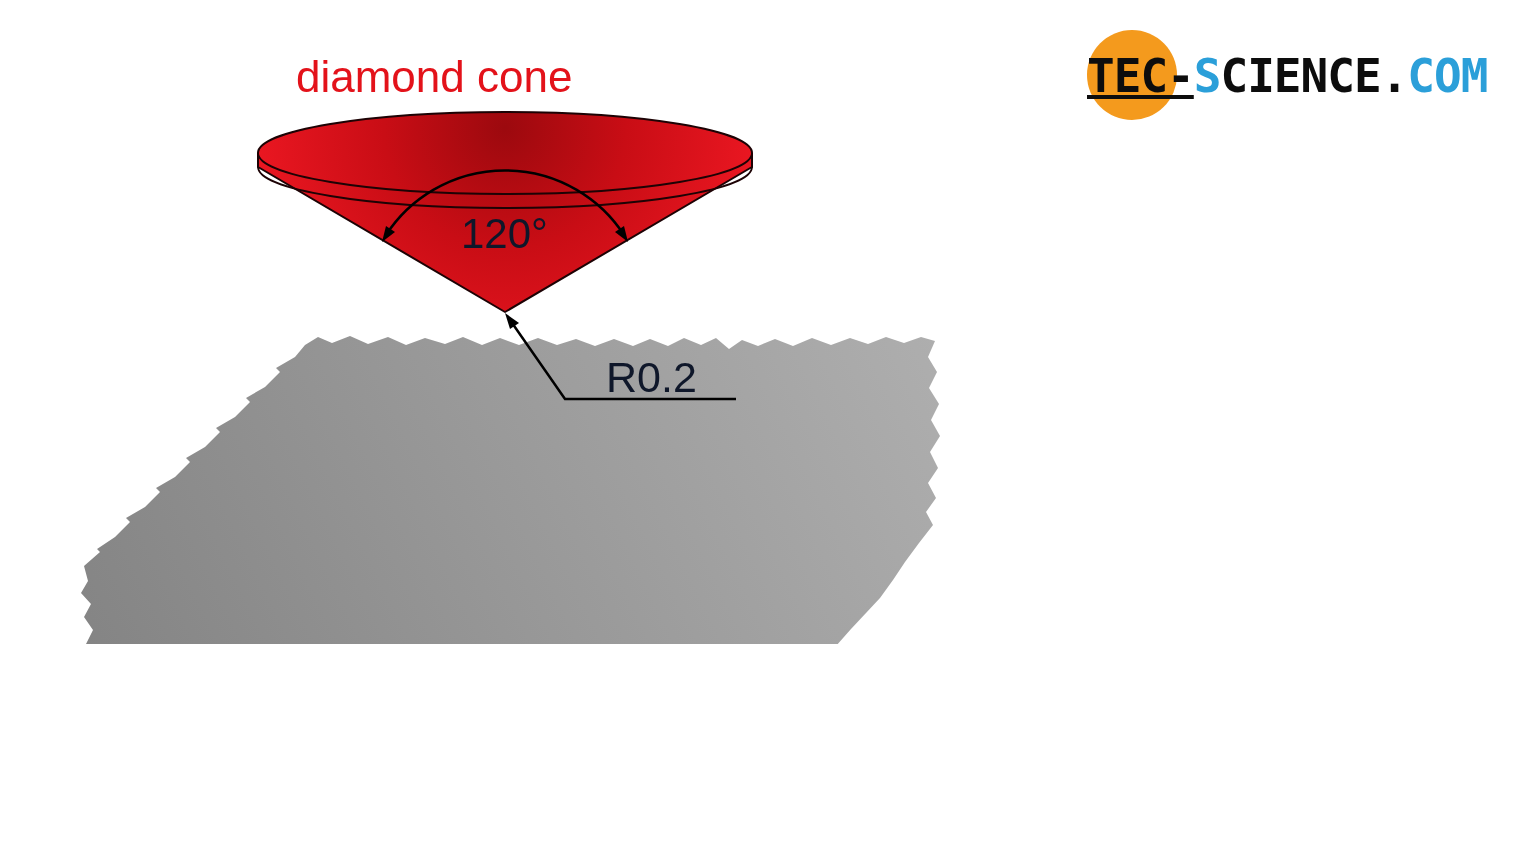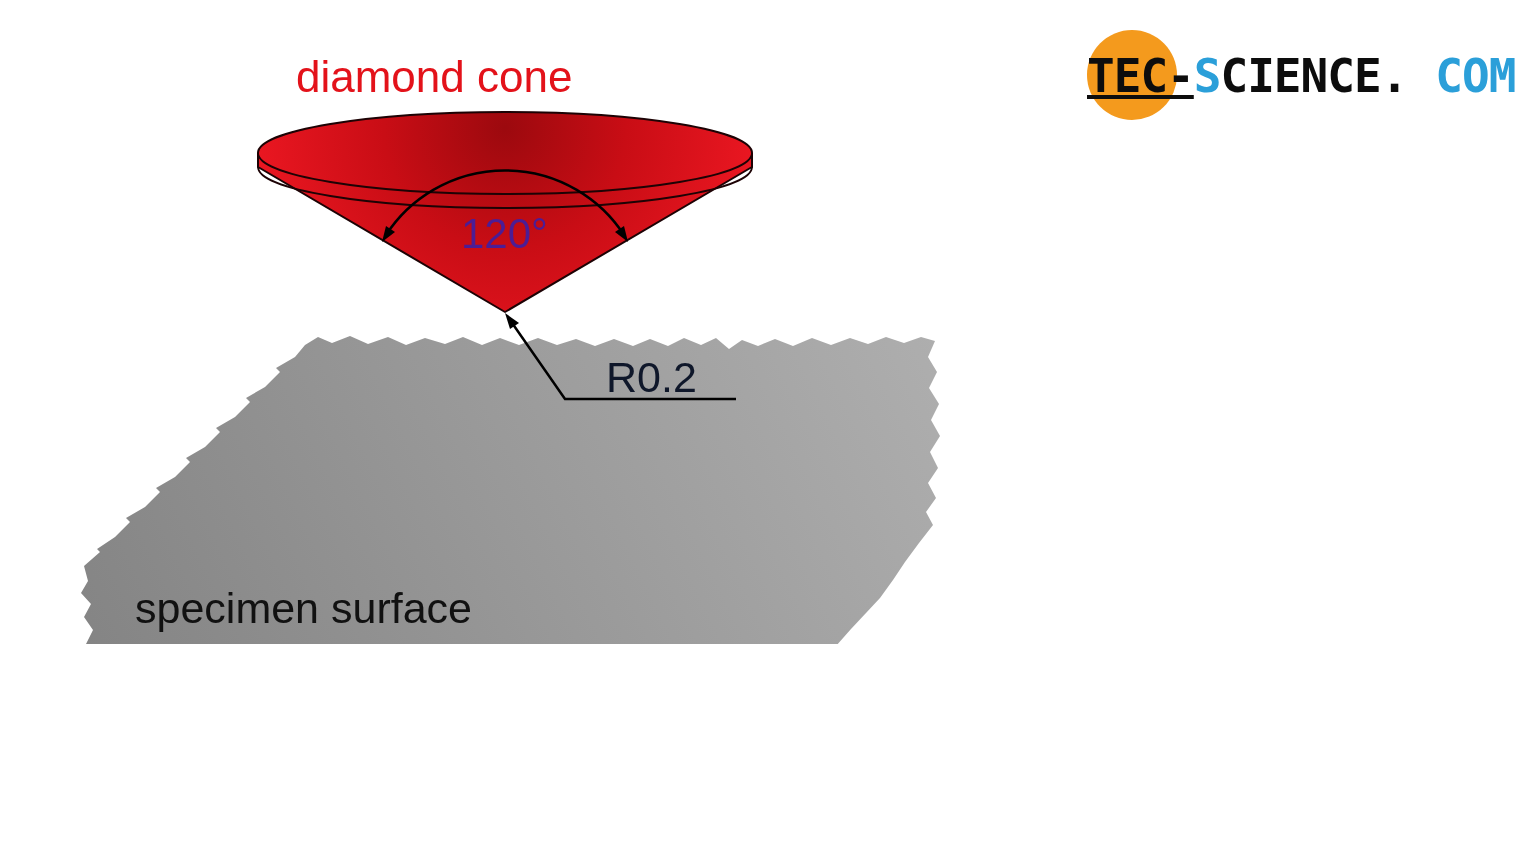--- a/index.html
+++ b/index.html
@@ -58,26 +58,25 @@
     <path fill="none" stroke-width="1.8" d="M258,153 A247,41 0 0 0 505,194 A247,41 0 0 0 752,153" stroke="#1d0305"></path>
     <path fill="none" stroke-width="1.8" d="M258,167 A247,41 0 0 0 505,208 A247,41 0 0 0 752,167" stroke="#1d0305"></path>
 
     <path fill="none" stroke-width="2.5" d="M386,235 A142,142 0 0 1 624,235" stroke="#000000"></path>
     <polygon points="382,242 395,232 386,226" fill="#000000"></polygon>
     <polygon points="628,242 615,232 624,226" fill="#000000"></polygon>
   </svg>
 
   <div class="label label-diamond" style="color: rgb(227, 18, 26);">diamond cone</div>
 
-  <div class="label label-angle" style="color: #4c1d95;">120°</div>
+  <div class="label label-angle" style="color: #0f172a;">120°</div>
 
   <div class="label label-radius" style="color: #0f172a;">R0.2</div>
 
-  <div class="label label-specimen" style="color: rgb(17, 17, 17);">specimen surface</div>
 
   <div class="logo">
     <div class="logo-circle" style="background: rgb(244, 154, 29);"></div>
     <div class="logo-text">
-      <span style="color: rgb(13, 13, 13); text-decoration: underline;">TEC-</span><span style="color: rgb(43, 159, 217);">S</span><span style="color: rgb(13, 13, 13);">CIENCE.</span><span style="color: rgb(43, 159, 217); margin-left: 28px;">COM</span>
+      <span style="color: rgb(13, 13, 13); text-decoration: underline;">TEC-</span><span style="color: rgb(43, 159, 217);">S</span><span style="color: rgb(13, 13, 13);">CIENCE.</span><span style="color: rgb(43, 159, 217);">COM</span>
     </div>
   </div>
 
 </div>
 
 </body></html>

